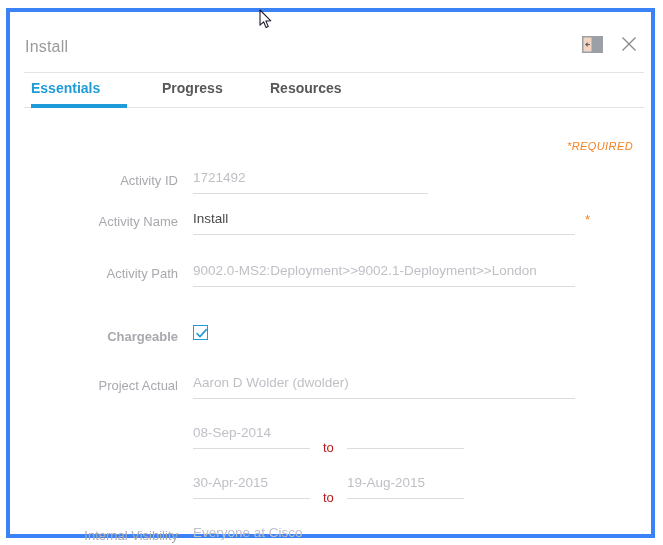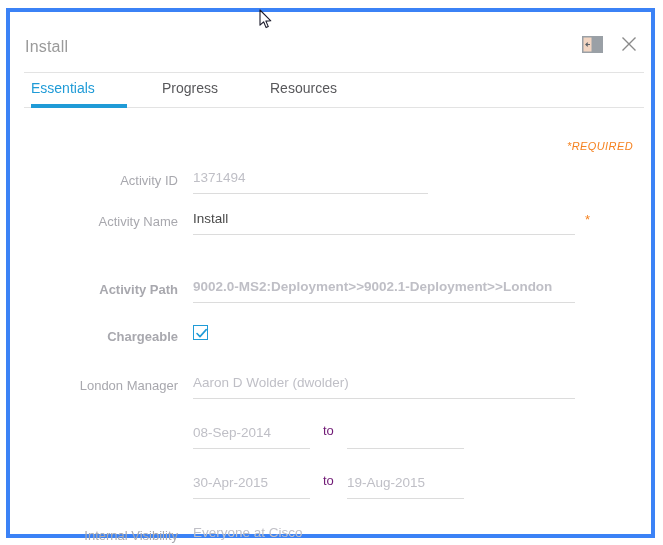--- a/index.html
+++ b/index.html
@@ -89,21 +89,21 @@
     position: absolute;
     left: 14px;
     top: 68px;
     width: 620px;
     height: 30px;
   }
   .tab {
     position: absolute;
     top: 0;
     font-size: 14px;
-    font-weight: normal;
+    font-weight: bold;
     color: #58585b;
     cursor: pointer;
     white-space: nowrap;
   }
   .tab.active {
     color: #1f9bd7;
   }
   .tabs-baseline {
     position: absolute;
     left: 14px;
@@ -199,23 +199,23 @@
   }
   .checkbox svg {
     position: absolute;
     left: 1px;
     top: 1px;
   }
 
   
   .date-to {
     position: absolute;
-    top: 1px;
+    top: 18px;
     font-size: 13px;
-    color: #701a75;
+    color: #b91c1c;
   }
 
   
   .cursor {
     position: absolute;
     left: 259px;
     top: 9px;
     width: 14px;
     height: 21px;
     pointer-events: none;
@@ -265,55 +265,55 @@
     <div class="tabs-baseline"></div>
     <div class="tab-underline"></div>
 
     <div class="required-note">*REQUIRED</div>
 
     <div class="form">
 
       <div class="row" style="top:155px; width:600px;">
         <div class="f-label">Activity ID</div>
         <div class="f-field">
-          <div class="f-value">1371494</div>
+          <div class="f-value">1721492</div>
           <div class="f-rule" style="width:235px;"></div>
         </div>
       </div>
 
       <div class="row" style="top:196px; width:600px;">
         <div class="f-label">Activity Name</div>
         <div class="f-field">
           <div class="f-value filled">Install</div>
           <div class="f-rule" style="width:382px;"></div>
         </div>
         <div class="f-star" style="left:575px; top:5px;">*</div>
       </div>
 
-      <div class="row" style="top:264px; width:600px;font-weight:bold;">
+      <div class="row" style="top:248px; width:600px;">
         <div class="f-label">Activity Path</div>
         <div class="f-field">
           <div class="f-value">9002.0-MS2:Deployment&gt;&gt;9002.1-Deployment&gt;&gt;London</div>
           <div class="f-rule" style="width:382px;"></div>
         </div>
       </div>
 
       <div class="row" style="top:311px; width:600px;font-weight:bold;">
         <div class="f-label">Chargeable</div>
         <div class="f-field">
           <div class="checkbox">
             <svg width="13" height="13" viewBox="0 0 13 13">
               <path d="M2 6.5 L5 9.6 L11.2 2.6" stroke="#1f9bd7" stroke-width="1.6" fill="none" stroke-linecap="round" stroke-linejoin="round"></path>
             </svg>
           </div>
         </div>
       </div>
 
       <div class="row" style="top:360px; width:600px;">
-        <div class="f-label">London Manager</div>
+        <div class="f-label">Project Actual</div>
         <div class="f-field">
           <div class="f-value">Aaron D Wolder (dwolder)</div>
           <div class="f-rule" style="width:382px;"></div>
         </div>
       </div>
 
       <div class="row" style="top:410px; width:600px;">
         <div class="f-field">
           <div class="f-value">08-Sep-2014</div>
           <div class="f-rule" style="width:117px;"></div>

